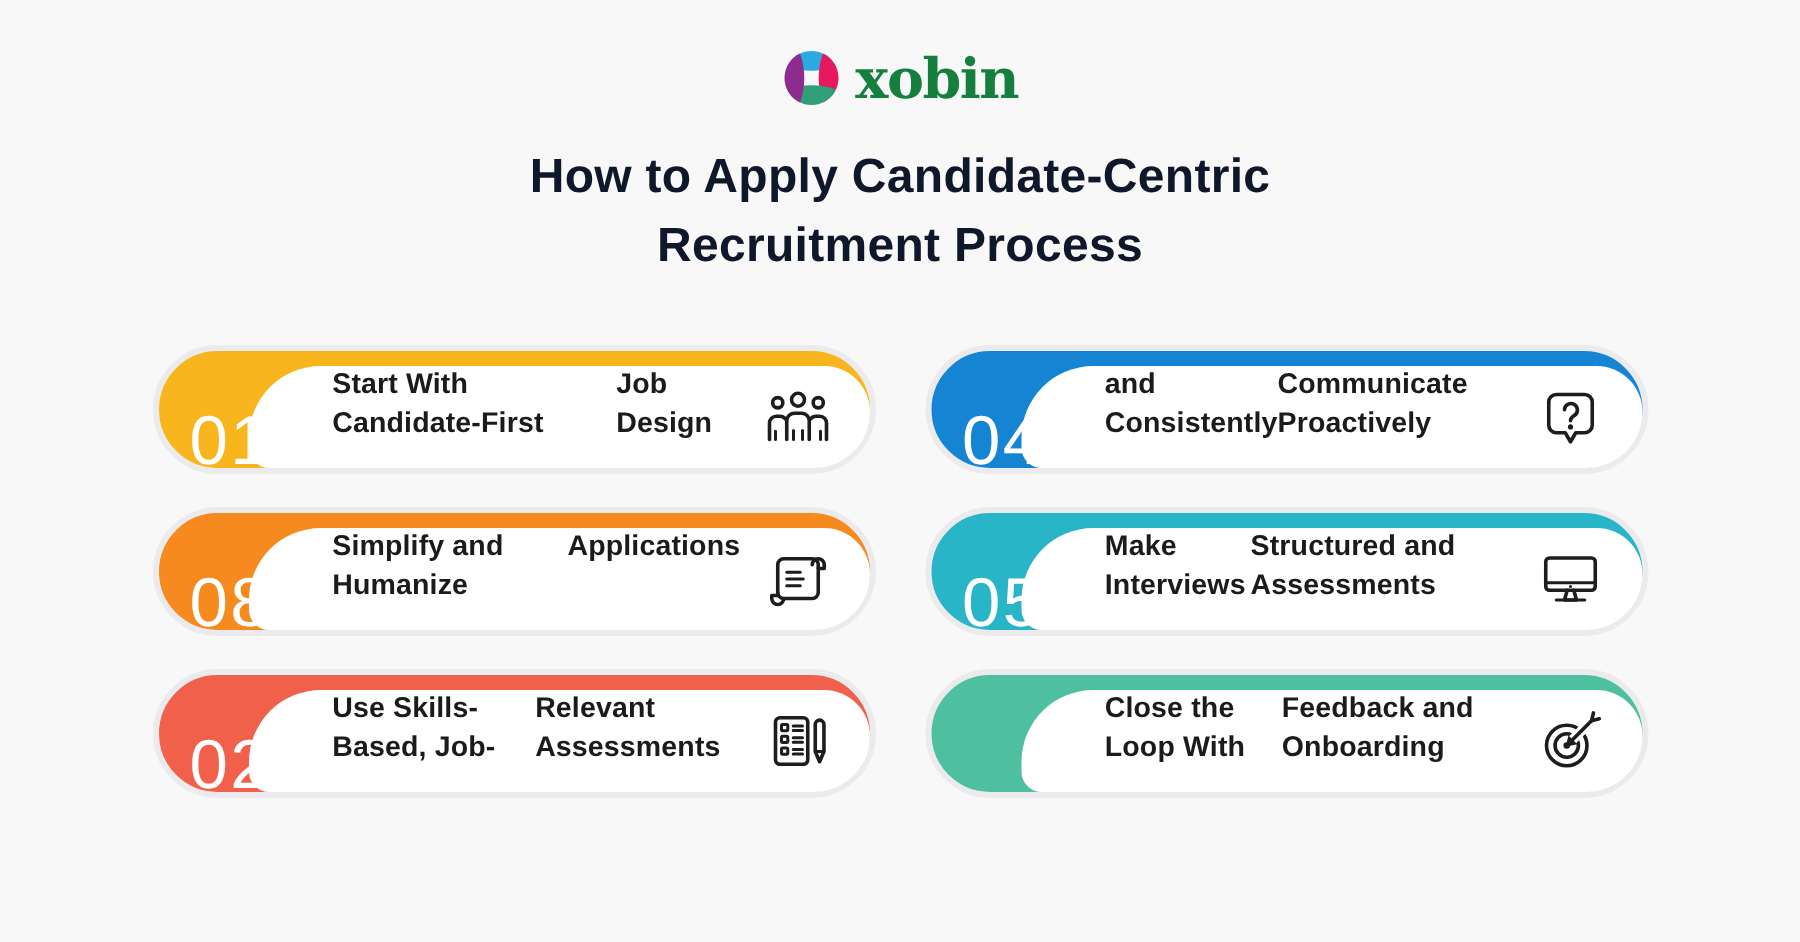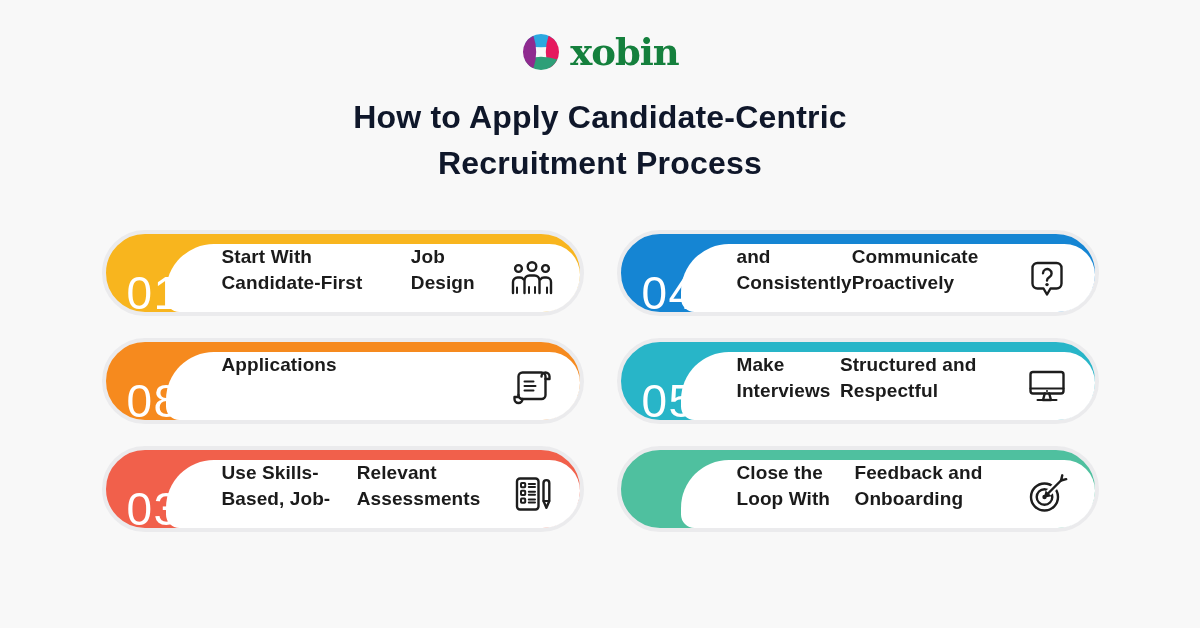--- a/index.html
+++ b/index.html
@@ -99,36 +99,37 @@
         <path class="ic" d="M16.5,39 V26.5 a5,5 0 0 1 5,-5 h5 a5,5 0 0 1 5,5 V39"></path>
         <path class="ic-thin" d="M21,33 v6 M27,33 v6"></path>
       </svg>
     </div>
   </div>
 
   <div class="card" style="--c: #F68A1E;">
     <div class="card-inner"></div>
     <div class="card-num">08</div>
     <div class="card-text">
+      <span>Simplify and Humanize</span>
       <span>Applications</span>
     </div>
     <div class="card-icon">
       <svg viewBox="0 0 48 48">
         <path class="ic" d="M37.5,17 v-2.5 a4,4 0 0 0 -4,-4 H14.5 a4,4 0 0 0 -4,4 V33"></path>
         <path class="ic" d="M33.5,14.5 a4,4 0 0 1 8,0 V17 h-4"></path>
         <path class="ic" d="M10.5,33 a4,4 0 0 0 4,4 h19 a4,4 0 0 0 4,-4 V18.5"></path>
         <path class="ic" d="M14.5,37 a4,4 0 0 1 -8,0 v-2 h4"></path>
         <path class="ic-thin" d="M16.5,19.5 h9 M16.5,24 h11 M16.5,28.5 h9"></path>
       </svg>
     </div>
   </div>
 
   <div class="card" style="--c: #F1604B;">
     <div class="card-inner"></div>
-    <div class="card-num">03</div>
+    <div class="card-num">02</div>
     <div class="card-text">
       <span>Use Skills-Based, Job-</span>
       <span>Relevant Assessments</span>
     </div>
     <div class="card-icon">
       <svg viewBox="0 0 48 48">
         <rect class="ic" x="9" y="8.5" width="21.5" height="31" rx="3"></rect>
         <rect class="ic-thin" x="13" y="13" width="4.2" height="4.2" rx="0.8"></rect>
         <path class="ic-thin" d="M20.8,14 h6.2 M20.8,17 h6.2"></path>
         <rect class="ic-thin" x="13" y="20.8" width="4.2" height="4.2" rx="0.8"></rect>
@@ -155,21 +156,21 @@
         <circle class="ic-fill" cx="24" cy="30.6" r="1.7"></circle>
       </svg>
     </div>
   </div>
 
   <div class="card" style="--c: #28B5C8;">
     <div class="card-inner"></div>
     <div class="card-num">05</div>
     <div class="card-text">
       <span>Make Interviews</span>
-      <span>Structured and Respectful</span>
+      <span>Structured and Assessments</span>
     </div>
     <div class="card-icon">
       <svg viewBox="0 0 48 48">
         <rect class="ic" x="7.5" y="10" width="33" height="21.5" rx="2.5"></rect>
         <path class="ic-thin" d="M7.5,26.5 H40.5"></path>
         <circle class="ic-fill" cx="24" cy="29" r="1"></circle>
         <path class="ic" d="M21.8,31.5 L20,38 h8 L26.2,31.5"></path>
         <path class="ic-thin" d="M14.5,38 h19"></path>
       </svg>
     </div>

